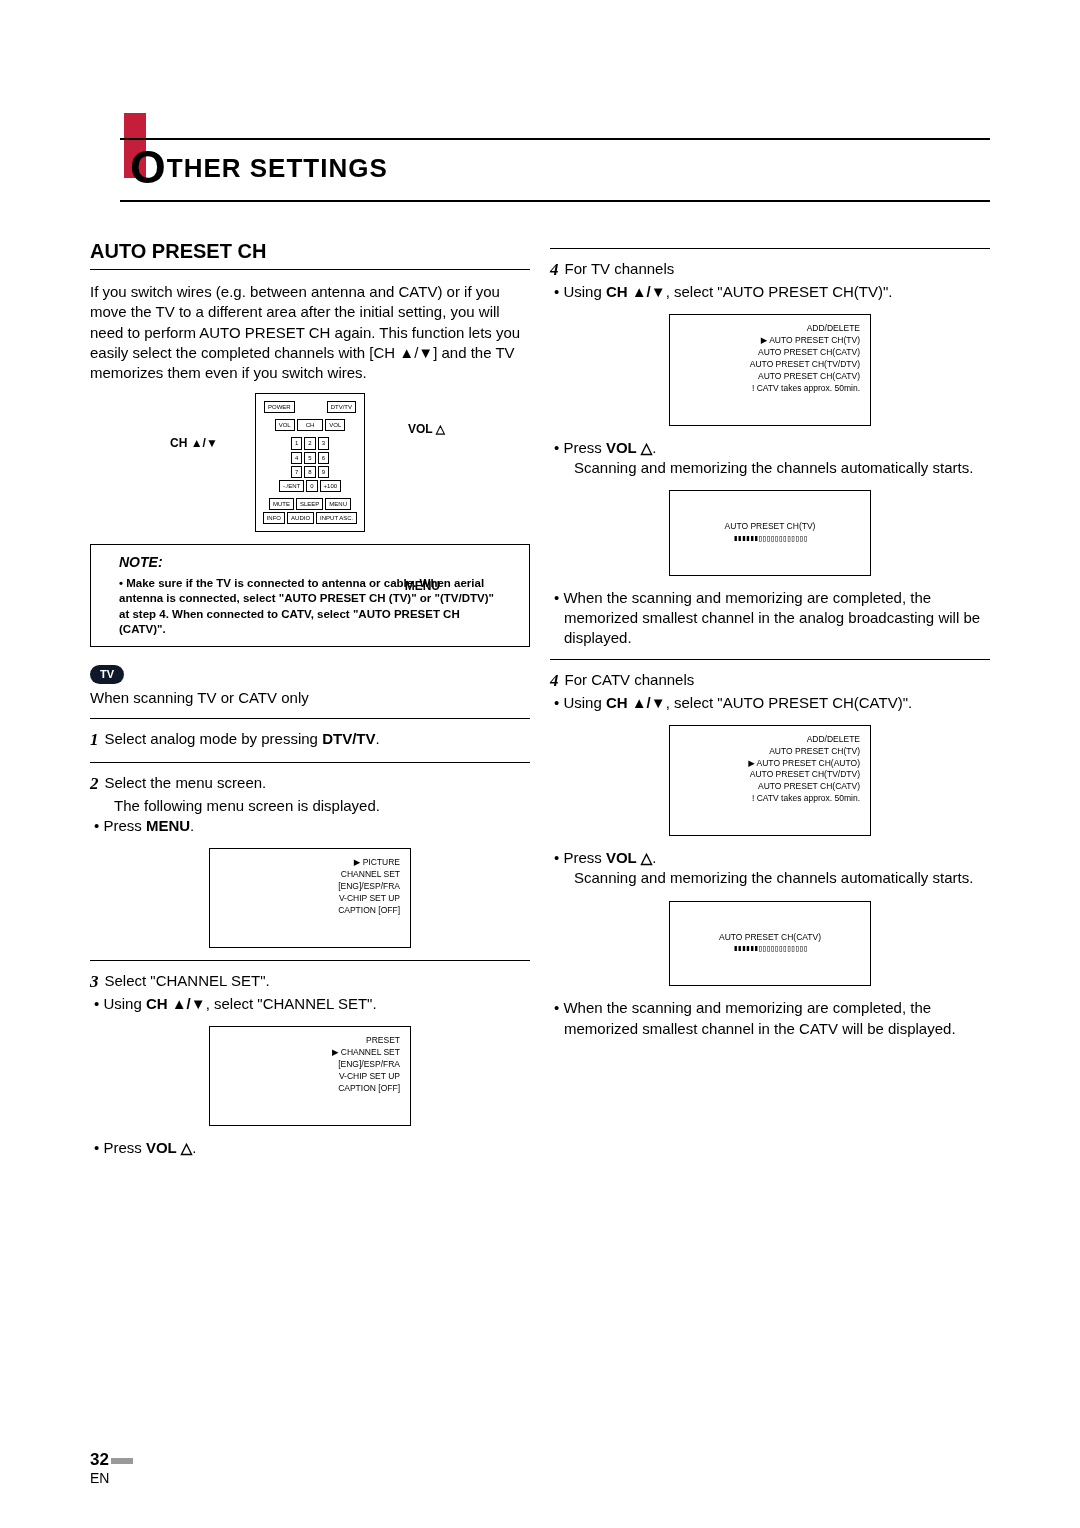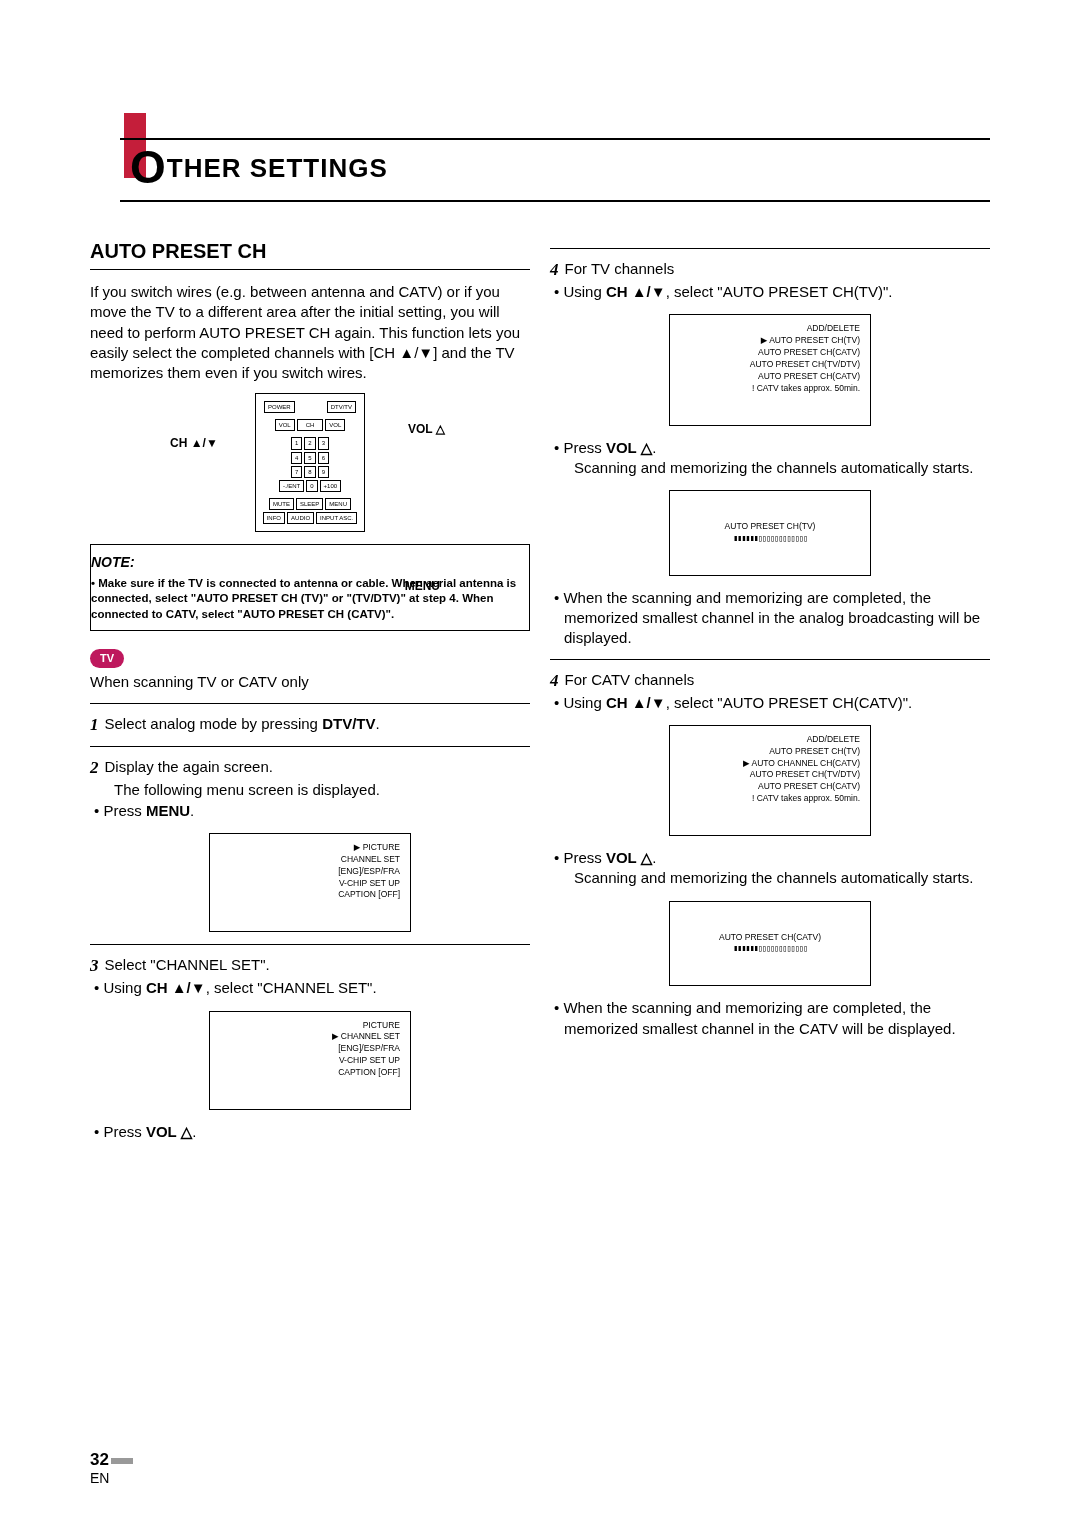--- a/index.html
+++ b/index.html
@@ -8,23 +8,23 @@
 .accentsq{position:absolute;left:124px;top:105px;width:22px;height:65px;background:#c41e3a}
 .ttl{font-size:26px;font-weight:bold;letter-spacing:1px;margin-left:10px;padding-bottom:6px}
 .dropcap{font-size:46px;font-weight:bold;vertical-align:-6px}
 .body{display:flex;gap:20px;margin-top:90px;font-size:15px;line-height:1.35}
 .col{flex:1}
 .h2{font-size:20px;font-weight:bold;border-bottom:1px solid #000;padding:0 0 4px 0;margin:0 0 12px 0}
 .rule{border-top:1px solid #000;margin:10px 0}
 .step{display:flex;gap:6px}
 .stepnum{font-weight:bold;font-style:italic;font-family:Georgia,serif;font-size:17px}
 .bul{margin-left:14px;text-indent:-10px}
-.notebox{border:1px solid #000;padding:8px 0;margin:12px 0;font-size:11.5px}
+.notebox{border:1px solid #000;padding:8px 28px;margin:12px 0;font-size:11.5px}
 .notebox .nt{font-style:italic;font-weight:bold;font-size:14px;margin-bottom:4px}
-.tvtag{display:inline-block;background:#be185d;color:#fff;font-size:11px;font-weight:bold;padding:2px 10px;border-radius:10px;margin:6px 0 4px 0}
+.tvtag{display:inline-block;background:#0f172a;color:#fff;font-size:11px;font-weight:bold;padding:2px 10px;border-radius:10px;margin:6px 0 4px 0}
 .remote{width:160px;margin:10px auto;font-size:6px;text-align:center;position:relative}
 .remote .lbl{position:absolute;font-weight:bold;font-size:12px;white-space:nowrap}
 .scr{border:1px solid #000;width:180px;margin:12px auto;text-align:right;padding:8px 10px 30px 10px;font-size:8.5px;line-height:1.4}
 .scr.center{text-align:center;padding:30px 10px}
 .pg{position:absolute;left:90px;bottom:50px;font-size:14px}
 .pg .num{font-weight:bold;font-size:17px}
 .pg .bar{display:inline-block;width:22px;height:6px;background:#999;vertical-align:middle;margin-left:2px}
 .progress{font-family:monospace;letter-spacing:-1px}
 .b{font-weight:bold}
 .remotebox{border:1px solid #000;display:inline-block;padding:1px 3px;margin:1px;font-size:6px}
@@ -106,40 +106,40 @@
 
       <div class="rule"></div>
       <div class="step">
         <span class="stepnum">1</span>
         <span><span>Select analog mode by pressing </span><span class="b">DTV/TV</span><span>.</span></span>
       </div>
 
       <div class="rule"></div>
       <div class="step">
         <span class="stepnum">2</span>
-        <span>Display the again screen.</span>
+        <span>Select the menu screen.</span>
       </div>
       <div class="bul" style="margin-left:24px;text-indent:0">The following menu screen is displayed.</div>
       <div class="bul"><span>• Press </span><span class="b">MENU</span><span>.</span></div>
       <div class="scr">
         <div>▶ PICTURE</div>
         <div>   CHANNEL SET</div>
         <div>   [ENG]/ESP/FRA</div>
         <div>   V-CHIP SET UP</div>
         <div>   CAPTION [OFF]</div>
       </div>
 
       <div class="rule"></div>
       <div class="step">
         <span class="stepnum">3</span>
         <span>Select "CHANNEL SET".</span>
       </div>
       <div class="bul"><span>• Using </span><span class="b">CH ▲/▼</span><span>, select "CHANNEL SET".</span></div>
       <div class="scr">
-        <div>   PICTURE</div>
+        <div>   PRESET</div>
         <div>▶ CHANNEL SET</div>
         <div>   [ENG]/ESP/FRA</div>
         <div>   V-CHIP SET UP</div>
         <div>   CAPTION [OFF]</div>
       </div>
       <div class="bul"><span>• Press </span><span class="b">VOL △</span><span>.</span></div>
     </div>
 
     <div class="col">
       <div class="rule"></div>
@@ -166,21 +166,21 @@
 
       <div class="rule"></div>
       <div class="step">
         <span class="stepnum">4</span>
         <span>For CATV channels</span>
       </div>
       <div class="bul"><span>• Using </span><span class="b">CH ▲/▼</span><span>, select "AUTO PRESET CH(CATV)".</span></div>
       <div class="scr">
         <div>   ADD/DELETE</div>
         <div>   AUTO PRESET CH(TV)</div>
-        <div>▶ AUTO CHANNEL CH(CATV)</div>
+        <div>▶ AUTO PRESET CH(AUTO)</div>
         <div>   AUTO PRESET CH(TV/DTV)</div>
         <div>   AUTO PRESET CH(CATV)</div>
         <div>! CATV takes approx. 50min.</div>
       </div>
       <div class="bul"><span>• Press </span><span class="b">VOL △</span><span>.</span></div>
       <div class="bul" style="margin-left:24px;text-indent:0">Scanning and memorizing the channels automatically starts.</div>
       <div class="scr center">
         <div>AUTO PRESET CH(CATV)</div>
         <div class="progress">▮▮▮▮▮▮▯▯▯▯▯▯▯▯▯▯▯▯</div>
       </div>

